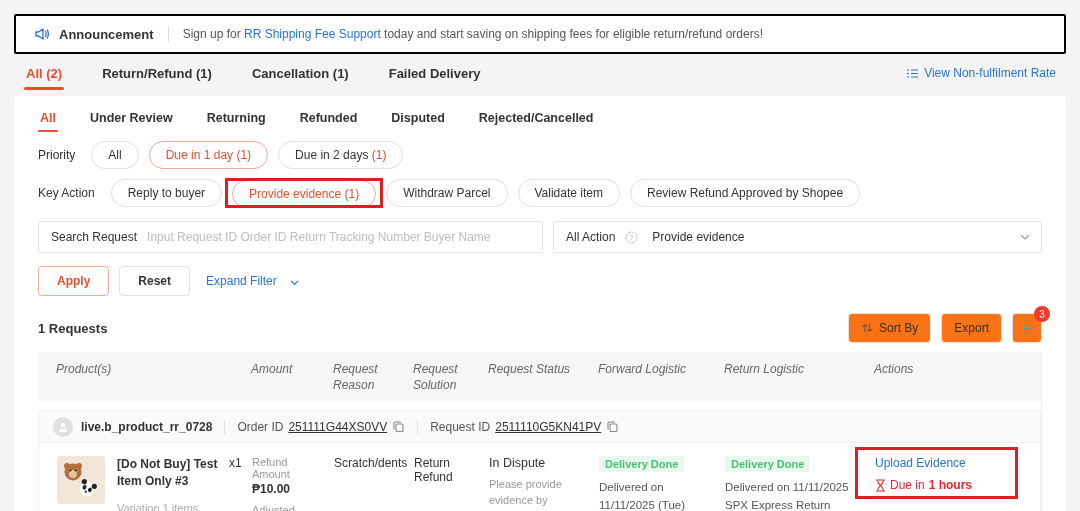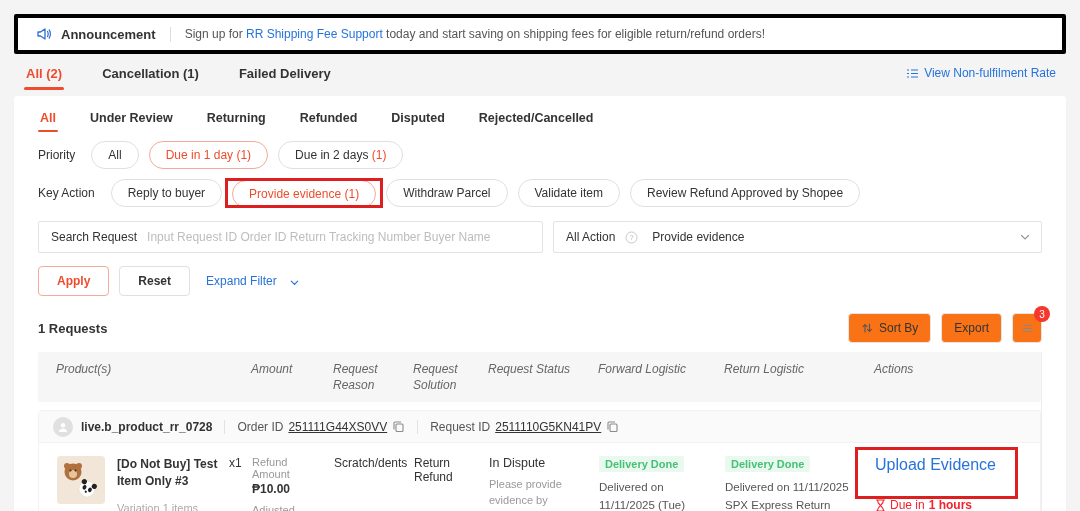--- a/index.html
+++ b/index.html
@@ -1,20 +1,20 @@
 <!DOCTYPE html>
 <html><head>
 <meta charset="utf-8">
 <style>
   * { box-sizing: border-box; margin: 0; padding: 0; }
   body { margin:0; font-family:"Liberation Sans", sans-serif; background:#e9e9e9; }
   .page { width:1080px; height:511px; background:#f4f4f4; padding:14px; display:flex; flex-direction:column; position:relative; overflow:hidden; }
 
   
-  .announce { background:#fff; border:4px solid #000000; border-radius:2px; height:40px; display:flex; align-items:center; padding:0 18px; flex:none; }
+  .announce { background:#fff; border:2px solid #000000; border-radius:2px; height:40px; display:flex; align-items:center; padding:0 18px; flex:none; }
   .announce .lbl { font-size:13px; font-weight:700; color:#333; margin-left:9px; }
   .vdiv { width:1px; height:15px; background:#ddd; margin:0 14px; }
   .announce .txt { font-size:12px; color:#555; }
   .announce .link { color:#2673dd; cursor:pointer; }
 
   
   .mtabs { display:flex; align-items:center; height:38px; padding:0 10px; flex:none; }
   .mtab { font-size:13px; font-weight:700; color:#333; margin-right:36px; padding:10px 2px; position:relative; cursor:pointer; }
   .mtab.active { color:#ee4d2d; }
   .mtab.active::after { content:""; position:absolute; left:0; right:0; bottom:1px; height:3px; background:#ee4d2d; border-radius:2px; }
@@ -82,42 +82,43 @@
   .pname { width:102px; font-weight:700; line-height:1.35; word-break:break-all; }
   .pqty { margin-left:10px; }
   .pvar { color:#aaa; font-size:11px; margin-top:13px; }
   .sm-gray { color:#999; font-size:11px; }
   .amt-val { font-weight:700; margin-top:2px; }
   .adj { margin-top:8px; }
   .status-note { color:#999; font-size:11px; margin-top:7px; line-height:1.45; }
   .gbadge { display:inline-block; background:#e9f9ef; color:#46c174; font-size:11px; font-weight:600; padding:2px 6px; border-radius:2px; margin-bottom:7px; }
   .logline { font-size:11.5px; color:#555; line-height:1.5; }
   .actions { position:relative; }
-  .act-link { color:#2673dd; font-size:16px; cursor:pointer; }
-  .due { margin-top:24px; color:#f5222d; font-size:12px; display:flex; align-items:center; gap:4px; }
+  .act-link { color:#2673dd; font-size:12px; cursor:pointer; }
+  .due { margin-top:8px; color:#f5222d; font-size:12px; display:flex; align-items:center; gap:4px; }
   .due b { font-weight:700; }
   .act-ann { position:absolute; left:-20px; top:-9px; width:163px; height:52px; border:3px solid #dd1f1f; pointer-events:none; }
 </style>
 </head>
 <body>
 
 <div class="page">
 
   <div class="announce">
     <svg width="16" height="16" viewBox="0 0 16 16">
         <path d="M2 6h2.5L9 3v10L4.5 10H2z" fill="none" stroke="#2b6cd4" stroke-width="1.3" stroke-linejoin="round"></path>
         <path d="M11.5 5.5c.9.9.9 4.1 0 5M13.2 4c1.6 1.9 1.6 6.1 0 8" fill="none" stroke="#2b6cd4" stroke-width="1.2" stroke-linecap="round"></path>
       </svg>
     <span class="lbl">Announcement</span>
     <span class="vdiv"></span>
     <span class="txt"><span>Sign up for </span><span class="link">RR Shipping Fee Support</span><span> today and start saving on shipping fees for eligible return/refund orders!</span></span>
   </div>
 
   <div class="mtabs">
     <span class="mtab active">All (2)</span>
+    <span class="mtab">Return/Refund (1)</span>
     <span class="mtab">Cancellation (1)</span>
     <span class="mtab">Failed Delivery</span>
     <span class="rate-link">
       <svg width="13" height="13" viewBox="0 0 13 13">
           <path d="M1 3h2M5 3h7M1 6.5h2M5 6.5h7M1 10h2M5 10h7" stroke="#2673dd" stroke-width="1.2"></path>
         </svg>
       <span>View Non-fulfilment Rate</span>
     </span>
   </div>
 

